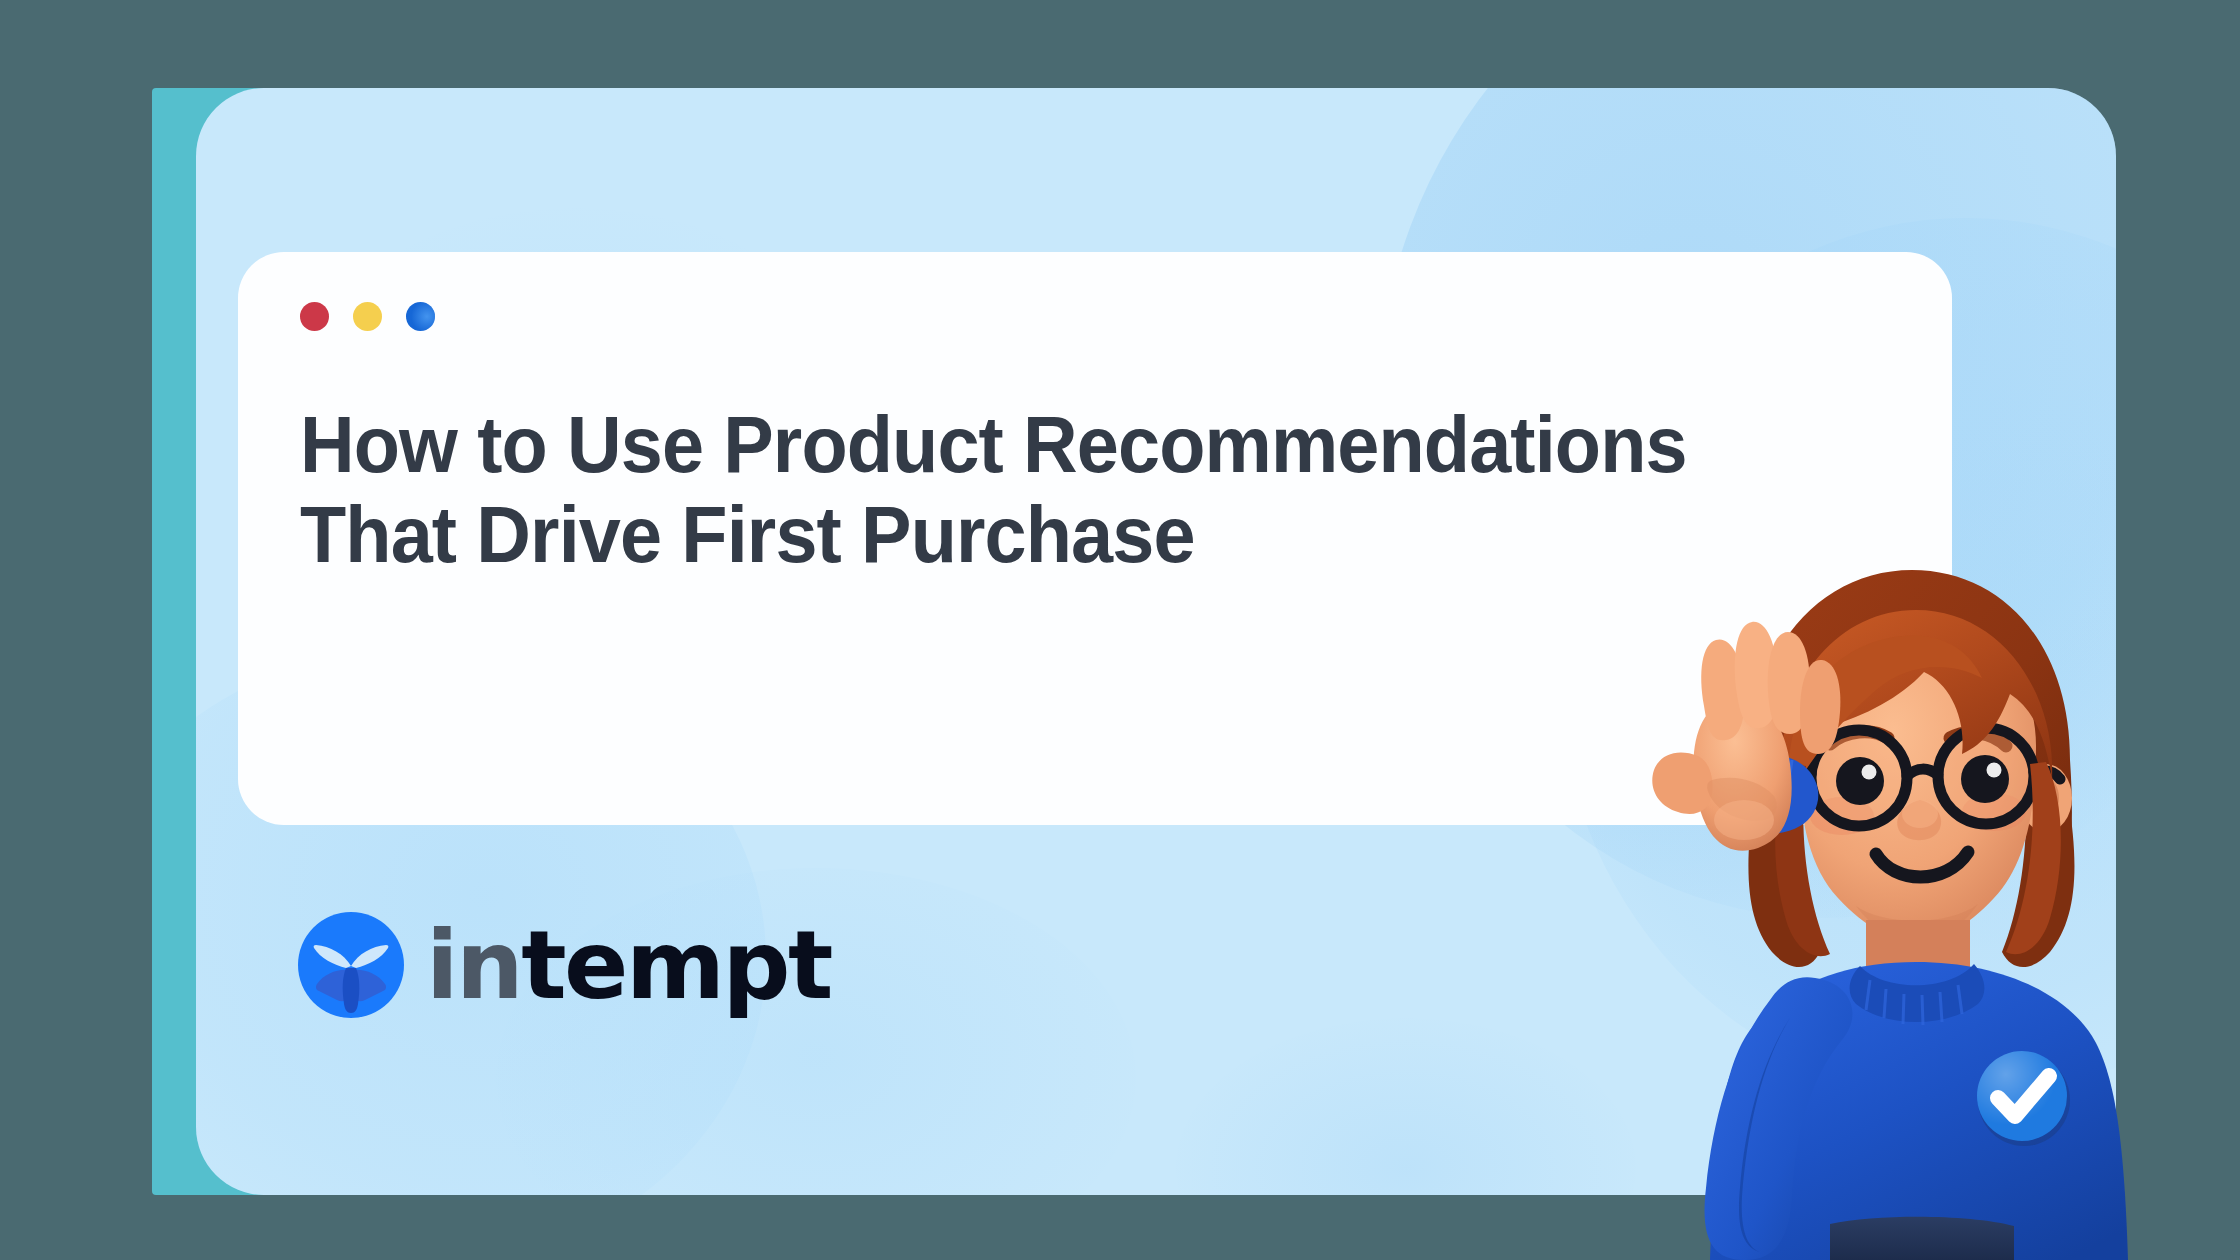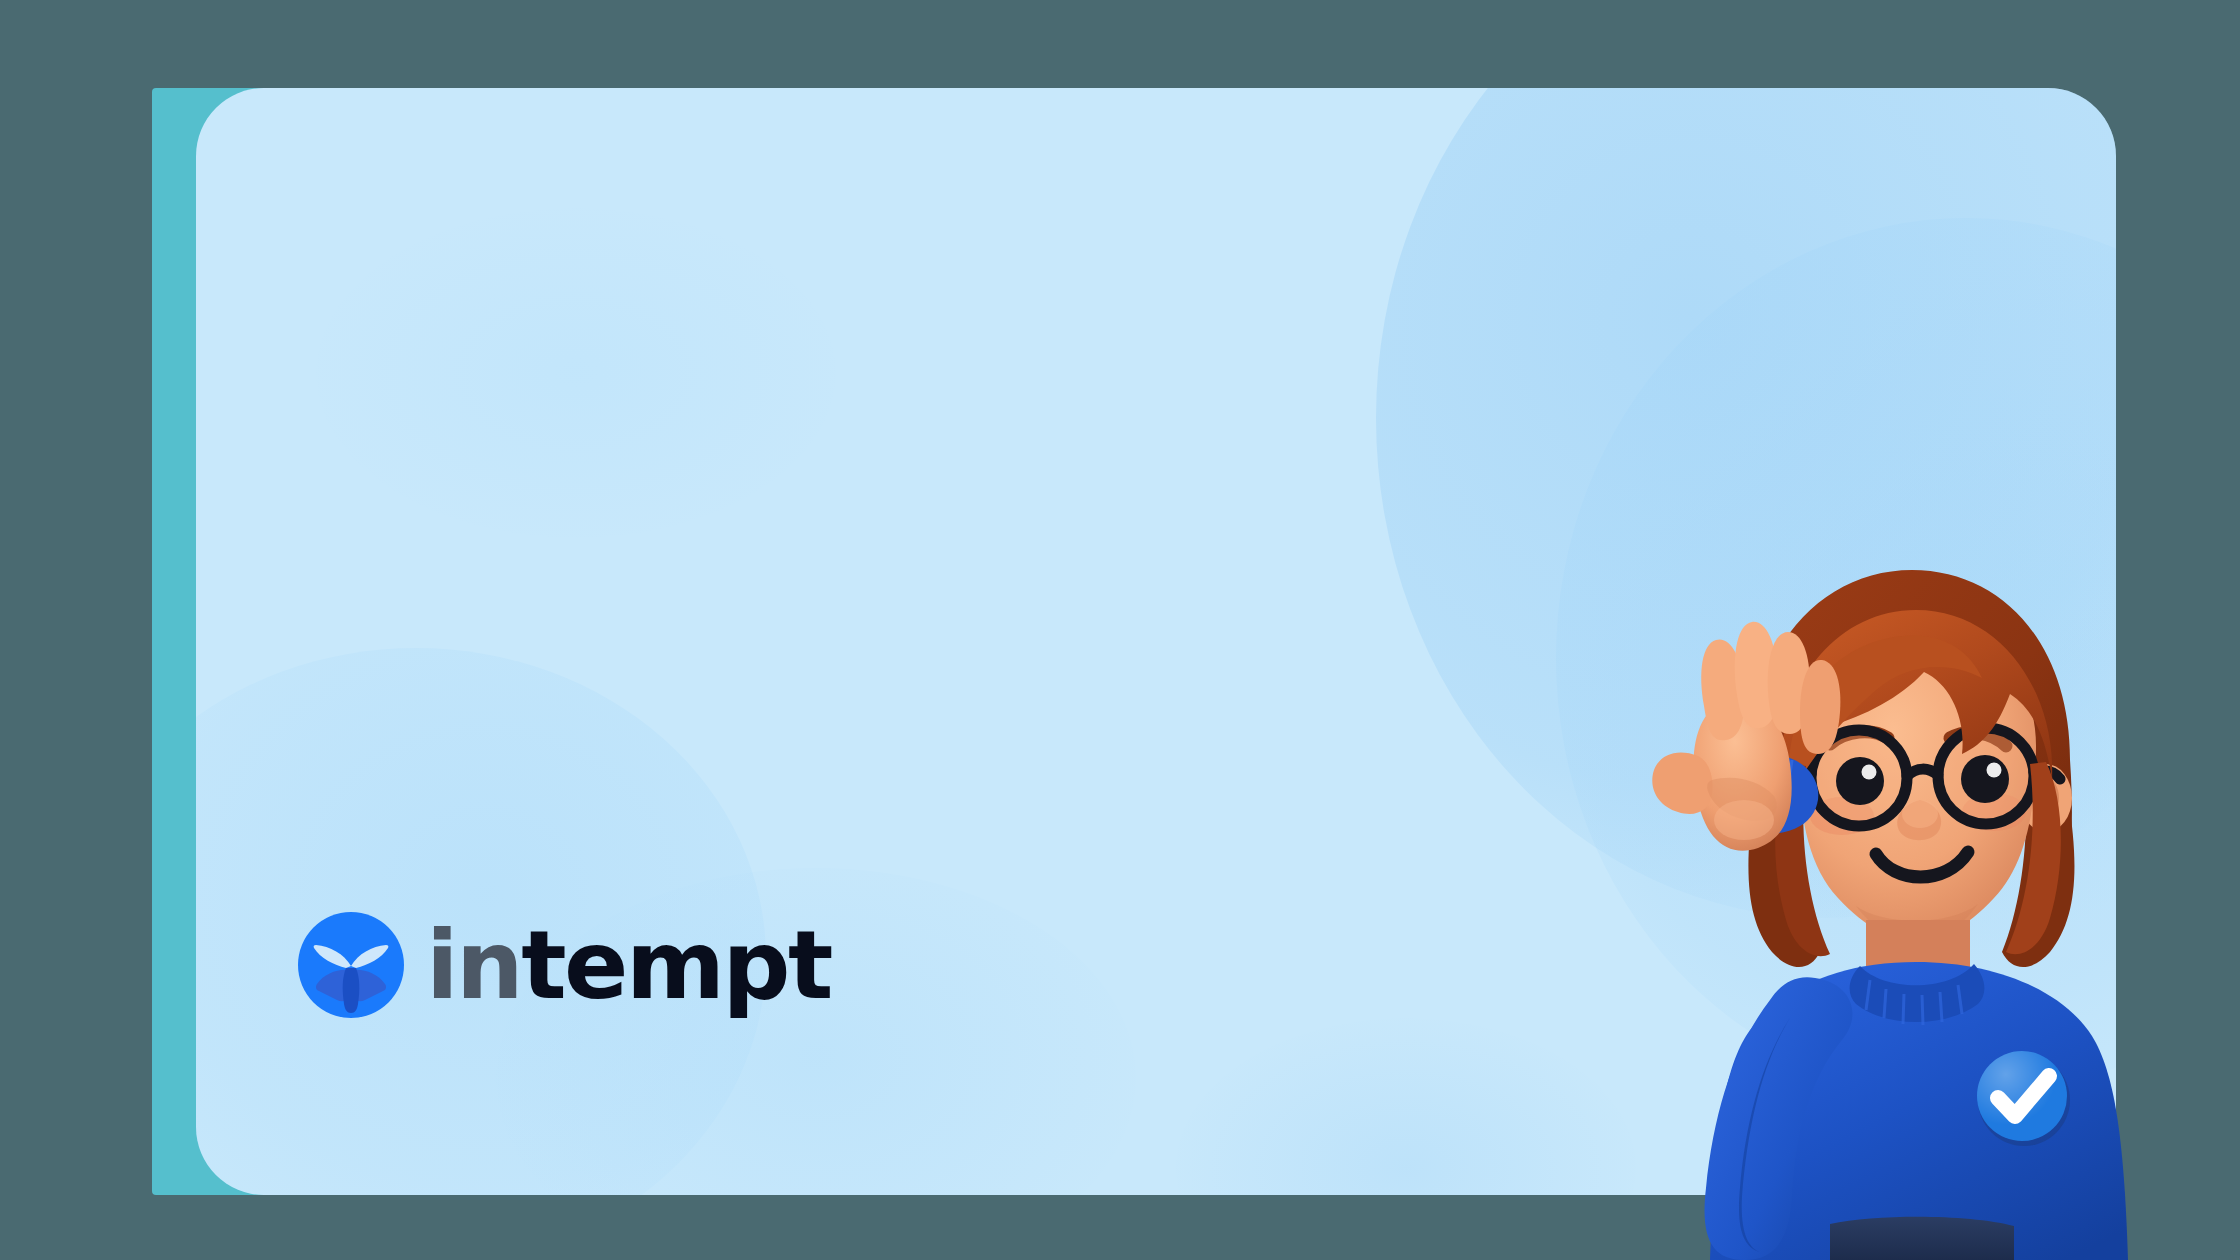--- a/index.html
+++ b/index.html
@@ -186,20 +186,34 @@
   <div id="blue-panel">
     <div class="blob blob-g"></div>
     <div class="blob blob-a"></div>
     <div class="blob blob-b"></div>
     <div class="blob blob-c"></div>
     <div class="blob blob-d"></div>
     <div class="blob blob-e"></div>
     <div class="blob blob-f"></div>
   </div>
 
+  <div id="browser-card">
+
+    <div id="traffic-lights">
+      <span class="dot dot-red"></span>
+      <span class="dot dot-yellow"></span>
+      <span class="dot dot-blue"></span>
+    </div>
+
+    <h1 id="card-title">
+      <span class="tline">How to Use Product Recommendations</span>
+      <span class="tline">That Drive First Purchase</span>
+    </h1>
+
+  </div>
 
   <div id="logo">
     <span>
       <svg id="logo-mark" viewBox="0 0 106 106" xmlns="http://www.w3.org/2000/svg" aria-hidden="true">
         <circle cx="53" cy="53" r="53" fill="#1a7afc"></circle>
         <path d="M53 54 C46 42 32 34 18 33 C16 33 15 34 16 36 C22 46 36 53 48 56 Z" fill="#cfe7fb"></path>
         <path d="M53 54 C60 42 74 34 88 33 C90 33 91 34 90 36 C84 46 70 53 58 56 Z" fill="#cfe7fb"></path>
         <path d="M50 58 C39 57 26 62 19 72 C17 75 18 78 21 79 L39 88 C46 91 50 88 50 82 Z" fill="#2e62d8"></path>
         <path d="M56 58 C67 57 80 62 87 72 C89 75 88 78 85 79 L67 88 C60 91 56 88 56 82 Z" fill="#2e62d8"></path>
         <path d="M48 56 C44 66 44 78 46 92 C47 98 49 101 53 101 C57 101 59 98 60 92 C62 78 62 66 58 56 Z" fill="#1b4fc4"></path>

